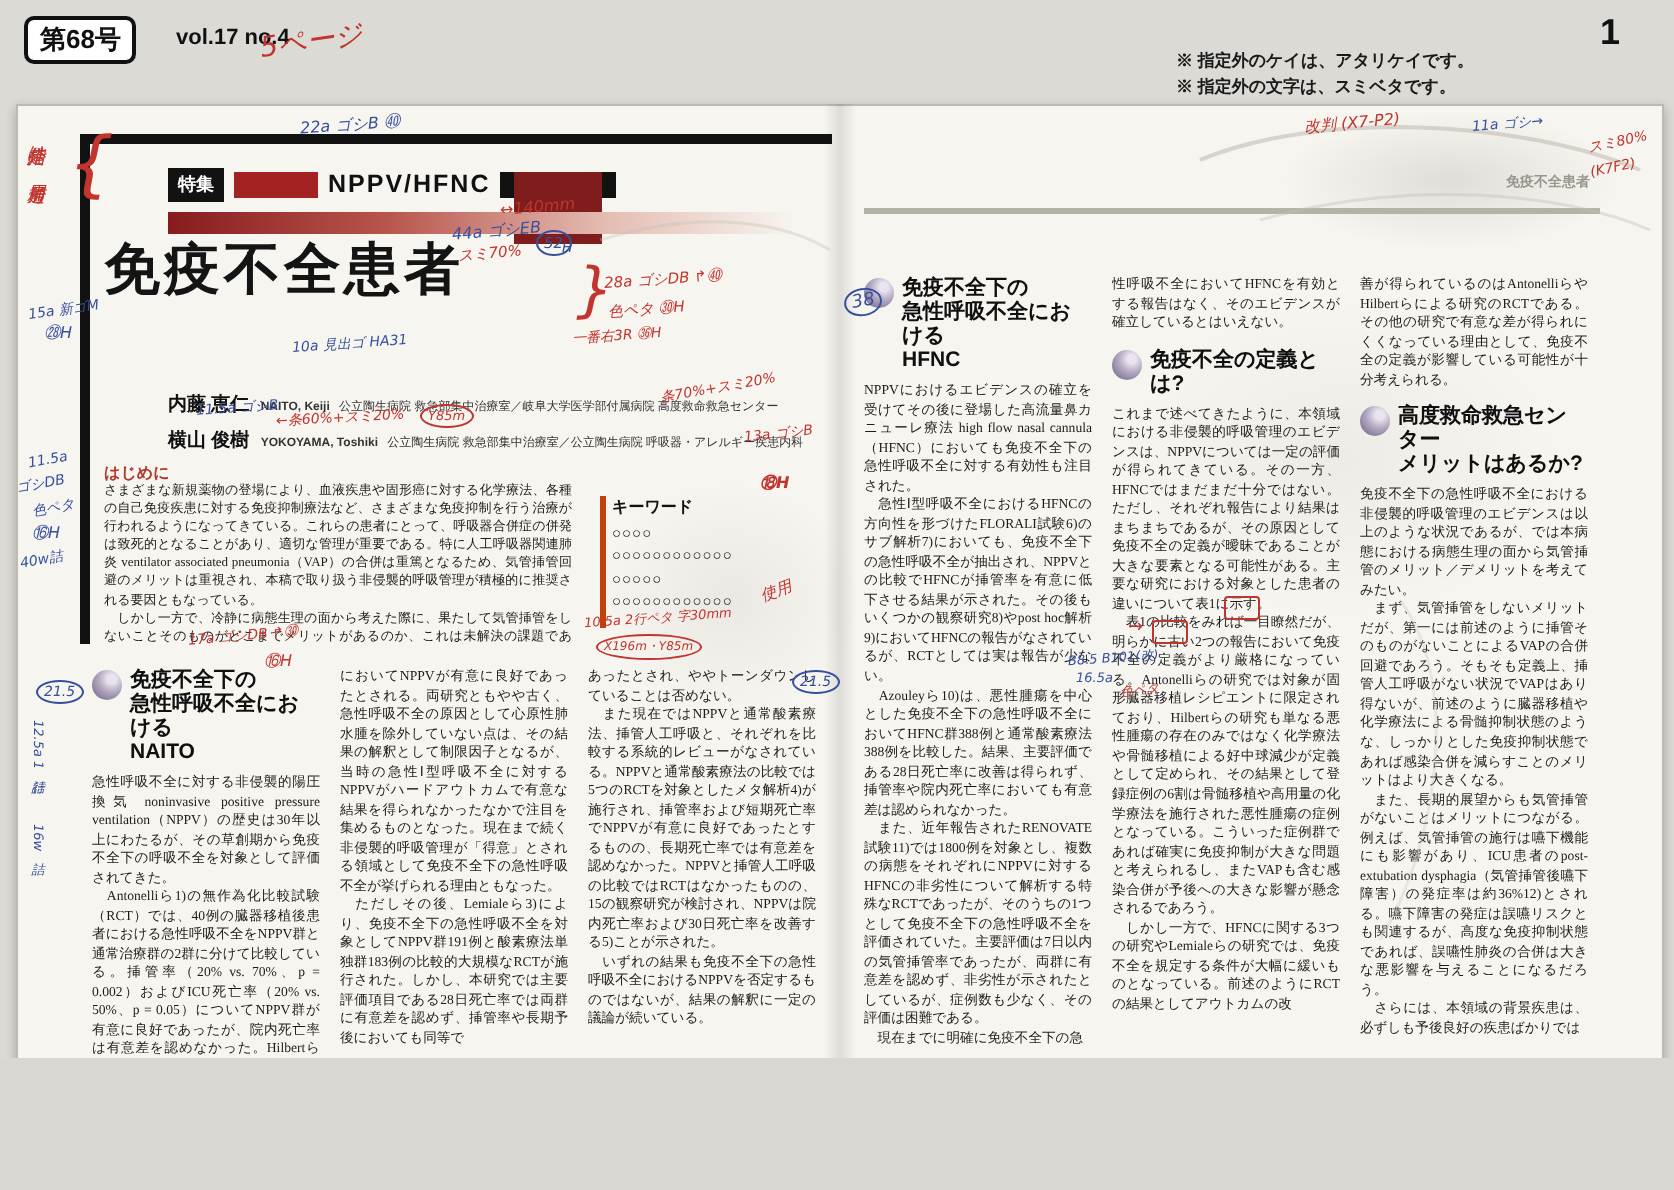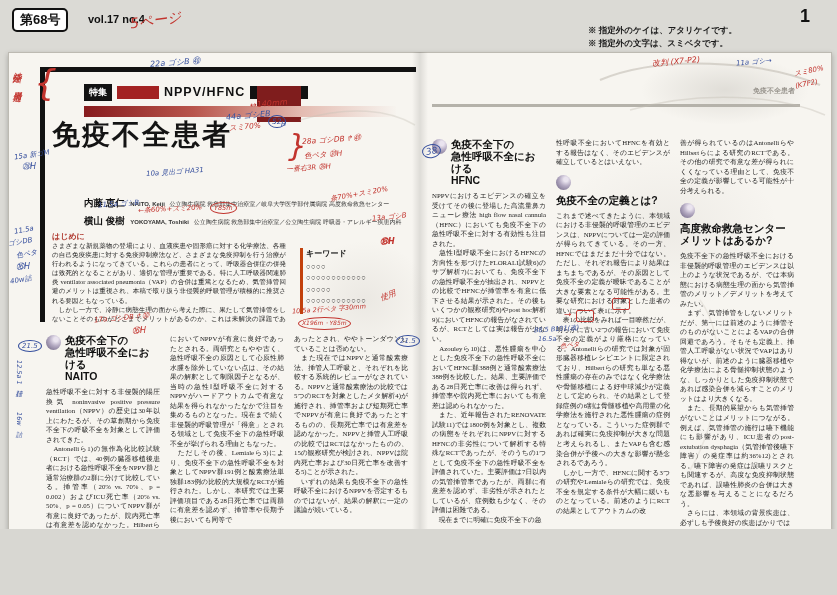--- a/index.html
+++ b/index.html
@@ -42,21 +42,21 @@
     color:#1c1c1c;white-space:pre-line;}
   .kw{position:absolute;left:300px;top:248px;width:96px;height:66px;border-left:3px solid #c2410c;padding-left:3px;}
   .kw .kw-h{font-size:8px;font-weight:bold;color:#111;margin-bottom:2px;}
   .kw .kw-r{font-size:7.5px;line-height:1.5;color:#222;letter-spacing:.5px;}
   
   .jcolwrap{position:absolute;overflow:hidden;}
   .jtxt{font-family:"Liberation Serif",serif;font-size:6.8px;line-height:1.40;text-align:justify;
     color:#1c1c1c;white-space:pre-line;margin:0;}
   .sec-h{display:flex;gap:4px;align-items:flex-start;font-weight:bold;font-size:10.5px;
     line-height:1.15;color:#101010;margin:0 0 5px 0;}
-  .sec-h.mid{margin-top:7px;flex-direction:column;}
+  .sec-h.mid{margin-top:7px;}
   .moon{flex:0 0 15px;width:15px;height:15px;border-radius:50%;margin-top:1px;
     background:radial-gradient(circle at 66% 30%,#eae4ef 15%,#b4aac2 45%,#6f6584 95%);}
   .lfoot-box{position:absolute;left:56px;top:556px;width:22px;height:24px;background:#121212;
     color:#fff;font-size:8px;font-weight:bold;display:flex;align-items:center;justify-content:center;}
   .lfoot-label{position:absolute;left:86px;top:562px;font-size:7px;font-weight:bold;color:#222;}
   .dot-sep{display:inline-block;width:5px;height:5px;border-radius:50%;background:#b03a30;margin:0 3px 0 3px;}
   
   .run-head{position:absolute;left:700px;top:86px;width:95px;text-align:right;font-size:7px;color:#9a968f;font-weight:bold;}
   .r-rule{position:absolute;left:432px;top:104px;width:368px;height:3px;background:#b5b2aa;}
   .rfoot{position:absolute;left:595px;top:556px;width:172px;text-align:right;color:#44423e;line-height:1.5;}

